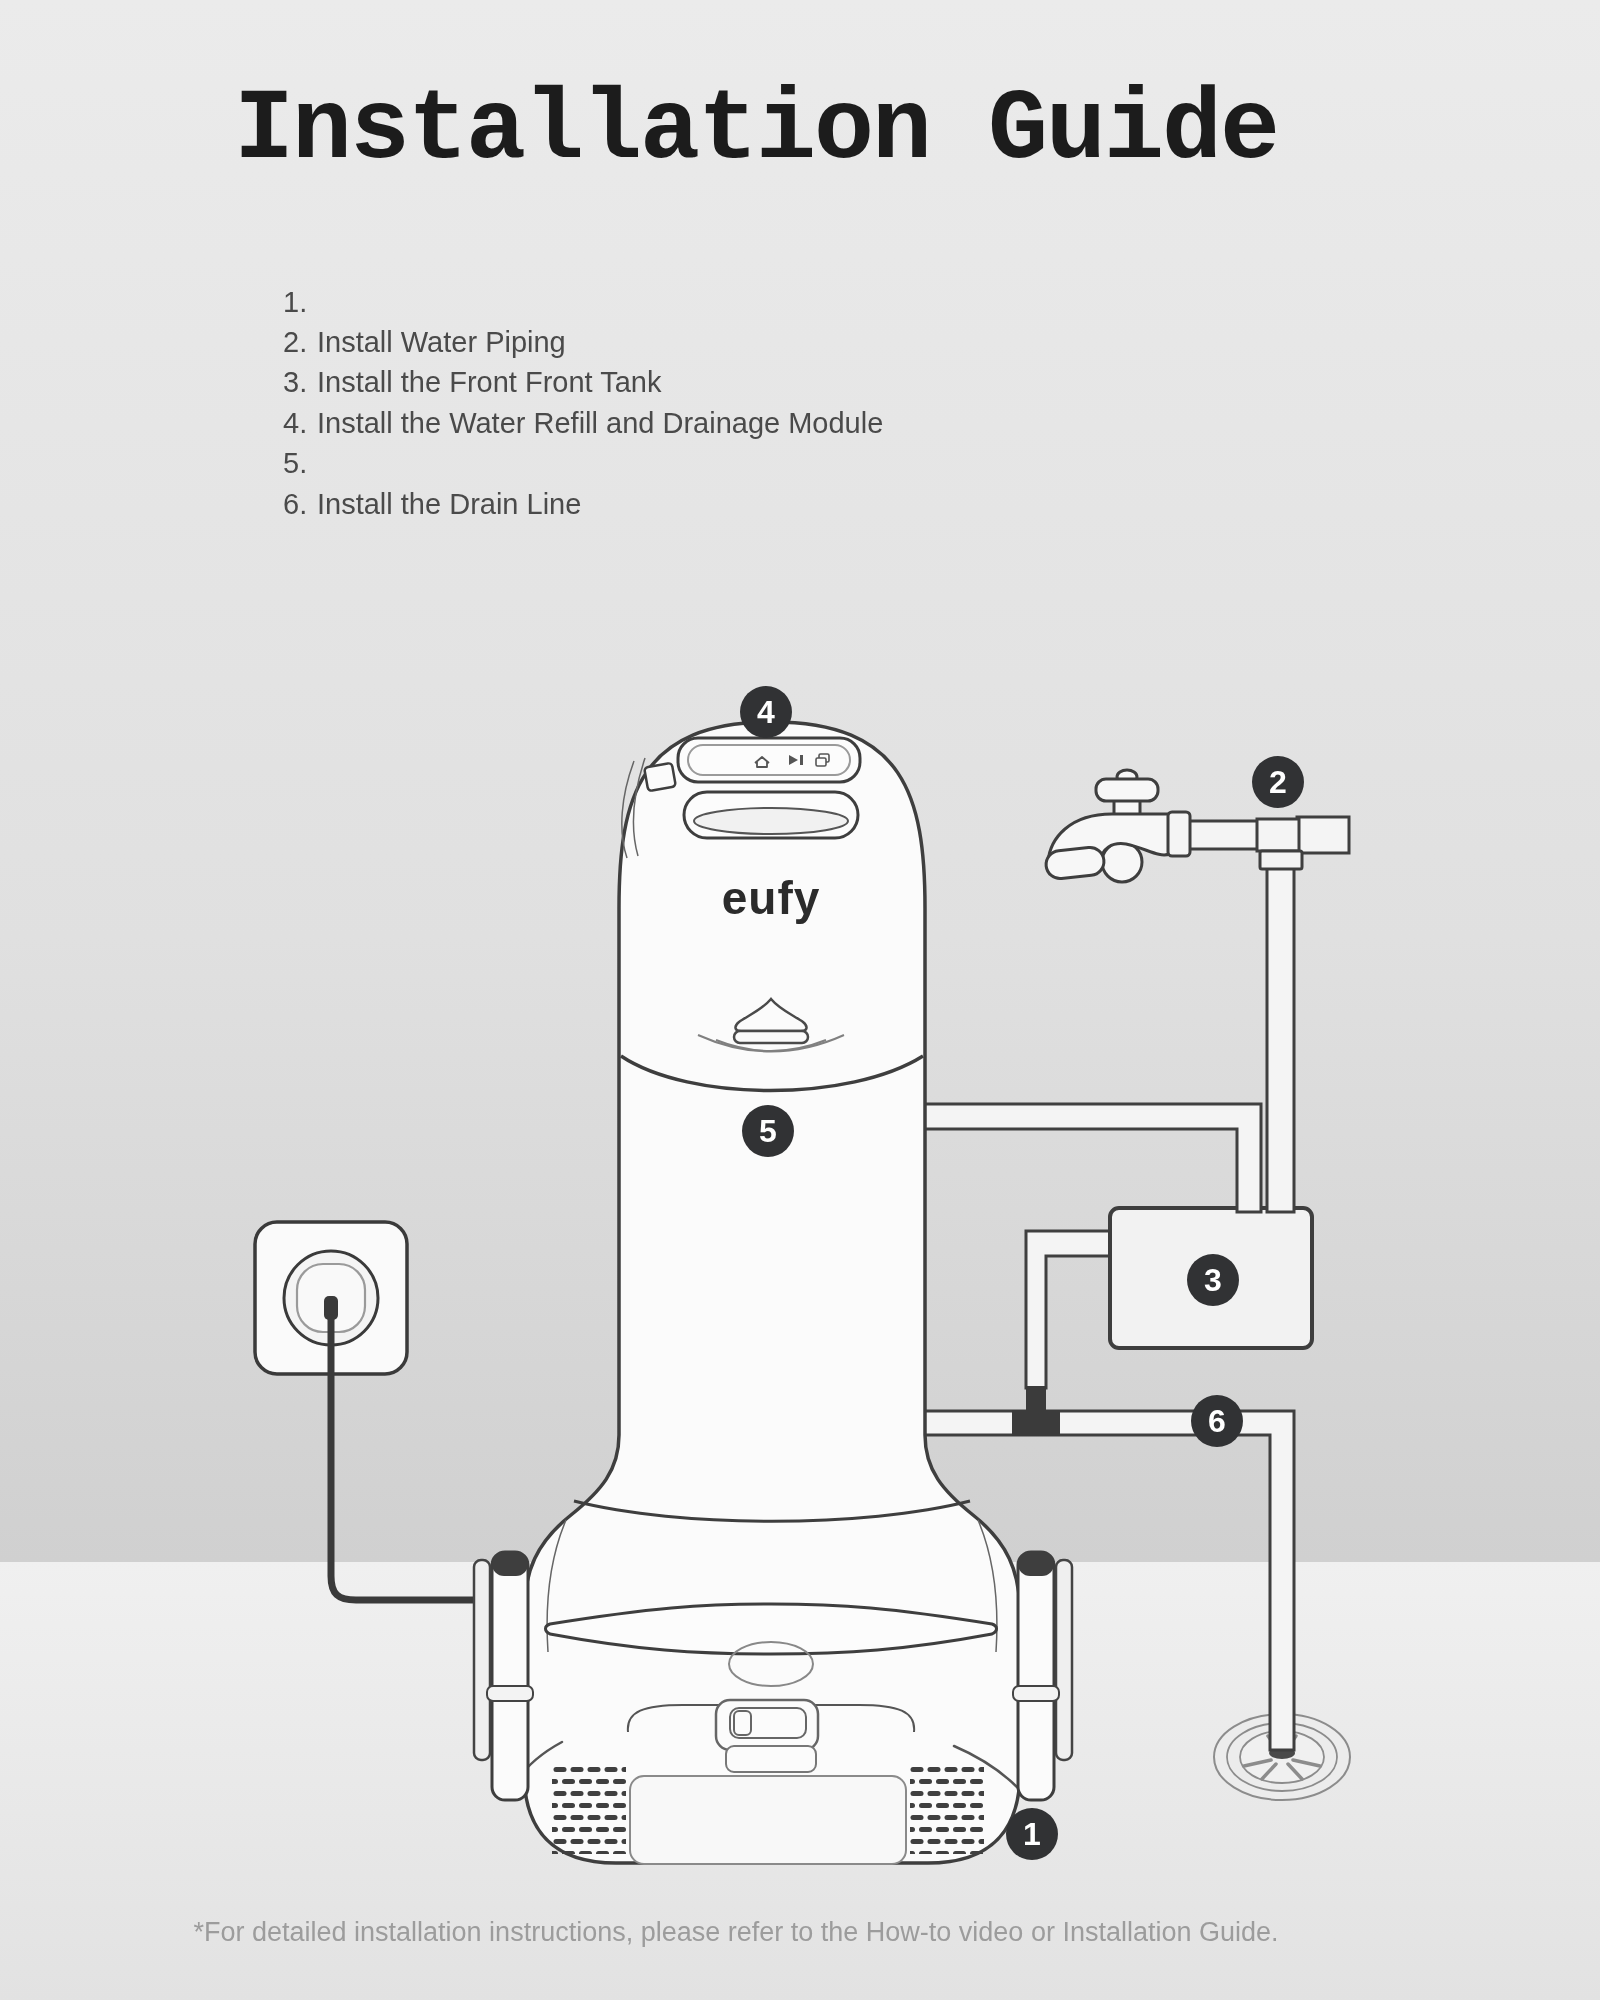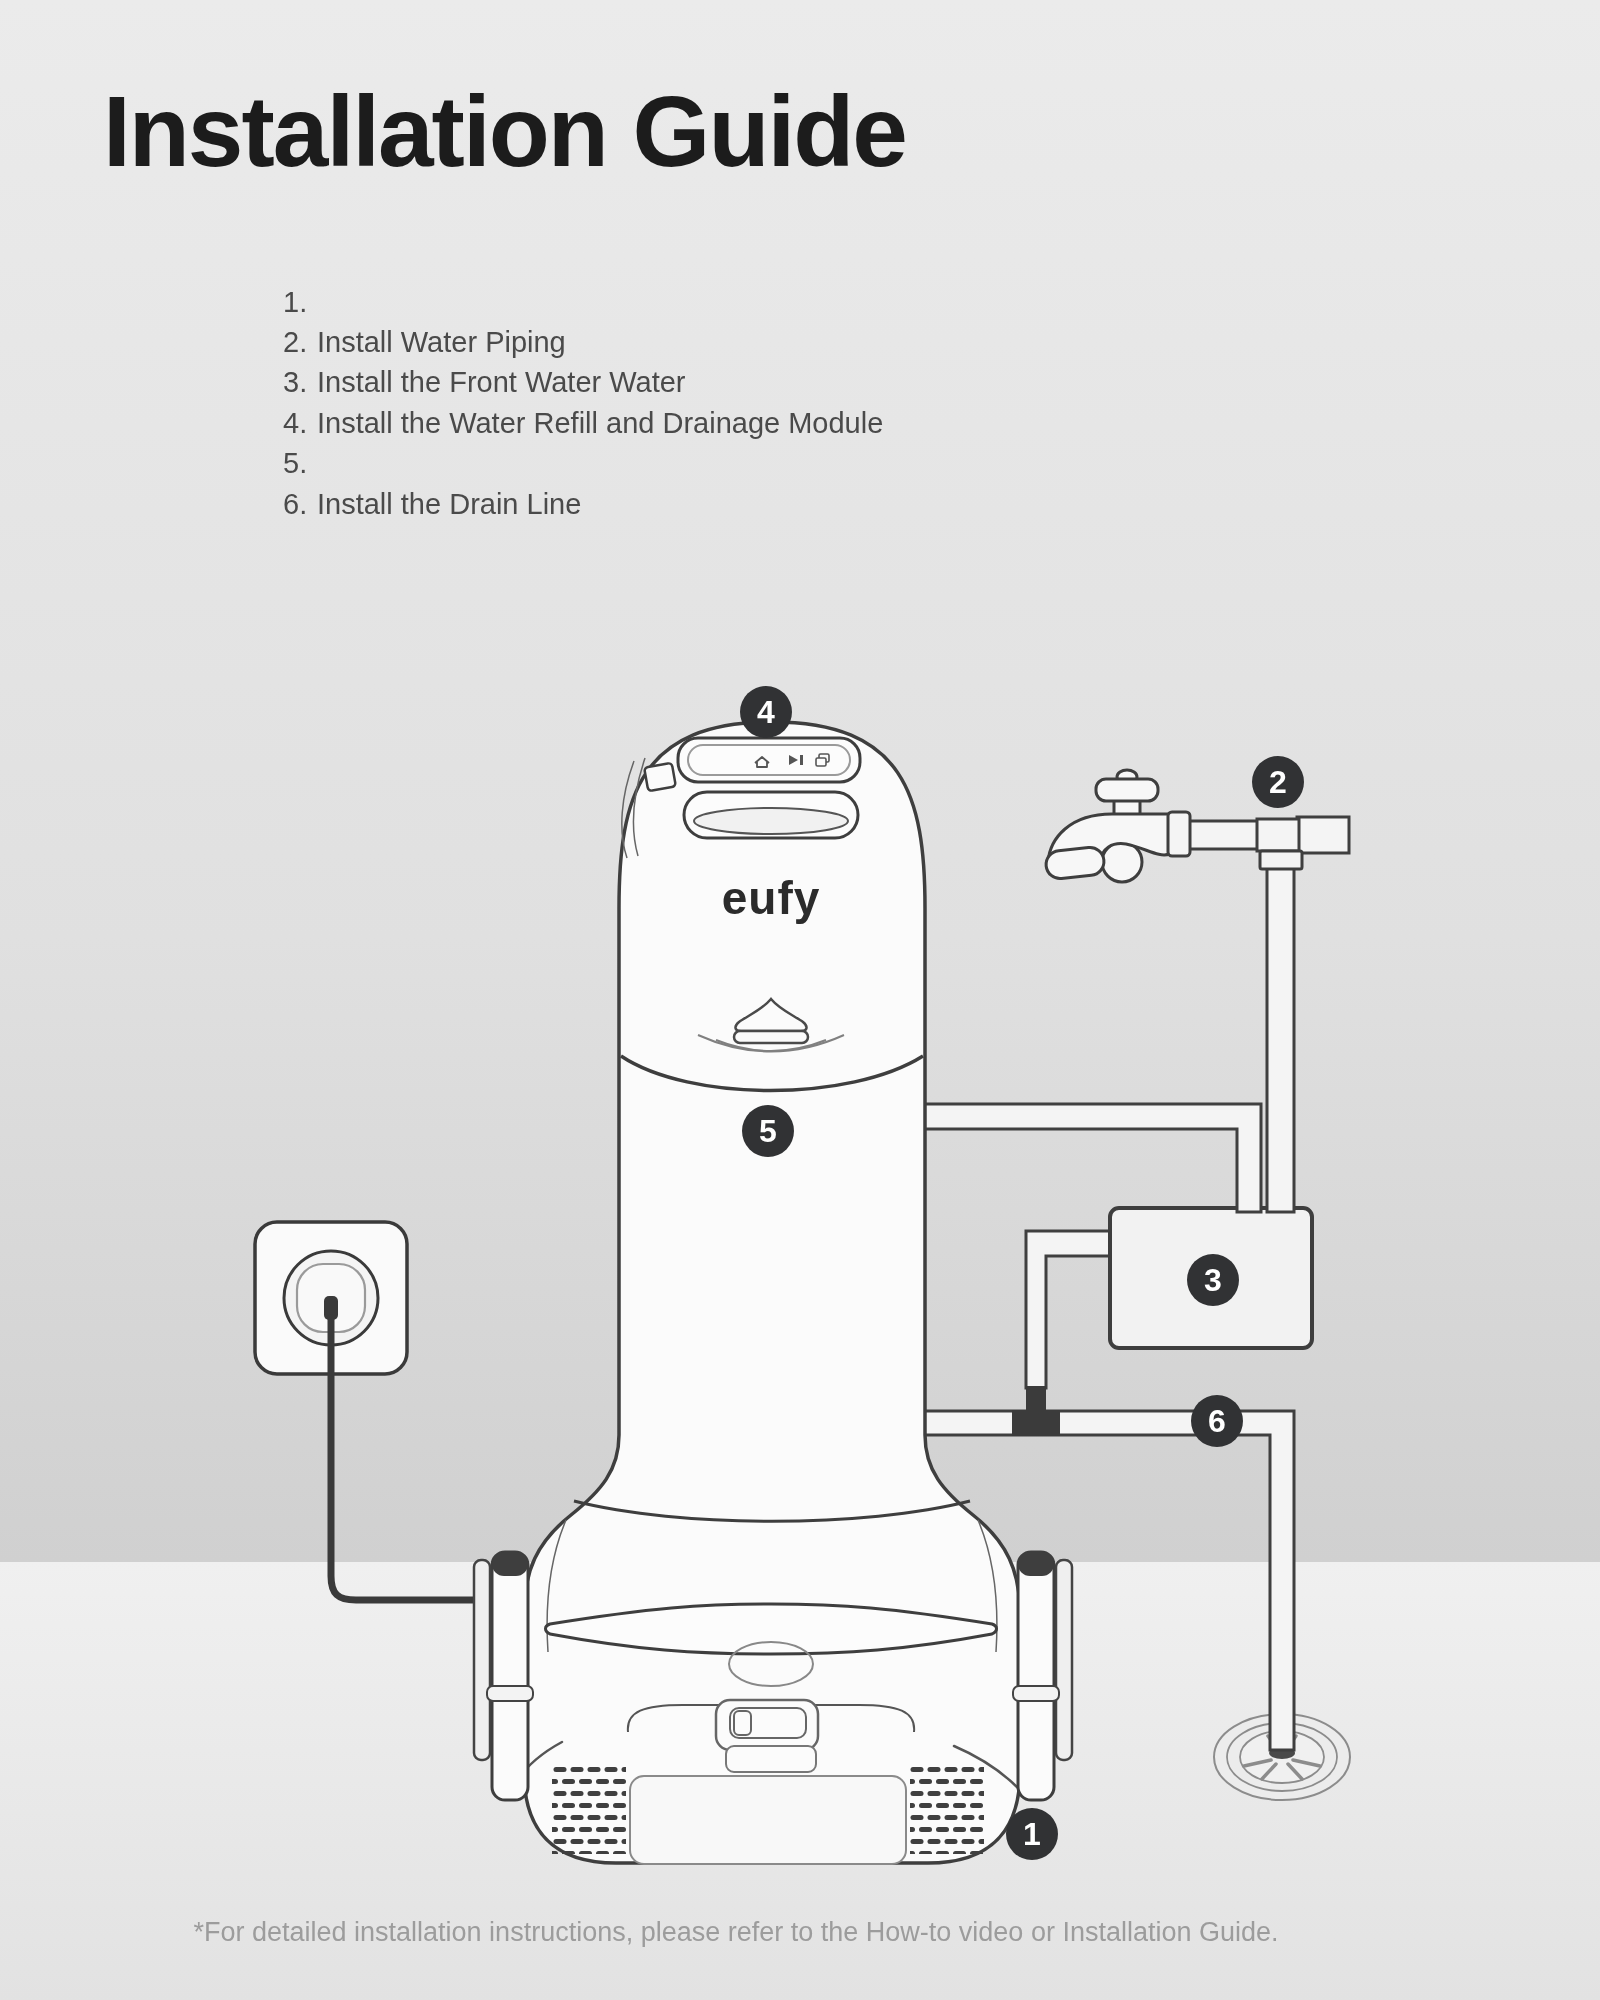--- a/index.html
+++ b/index.html
@@ -8,23 +8,24 @@
     --title_text:#1c1c1c; --step_text:#4a4a4a; --footnote_text:#9c9c9c;
   }
   html,body{margin:0;padding:0;}
   body{
     width:1600px;height:2000px;position:relative;overflow:hidden;
     font-family:"Liberation Sans",sans-serif;background:#e9e9e9;
   }
   .scene{position:absolute;left:0;top:0;}
   .overlay{position:absolute;z-index:5;}
   .page-title{
-    left:103px;top:74px;width:1260px;text-align:left;
+    left:126px;top:74px;width:1260px;text-align:center;
     font-size:100px;font-weight:bold;letter-spacing:-2px;
     color:var(--title_text,#1c1c1c);
+    font-family:Liberation Mono, monospace;
   }
   .steps{left:283px;top:282px;}
   .step-row{display:flex;align-items:center;height:40.4px;
     font-size:29px;color:var(--step_text,#4a4a4a);}
   .step-num{width:34px;flex:0 0 34px;}
   .step-label{white-space:nowrap;}
   .footnote{
     left:0;top:1917px;width:1472px;text-align:center;
     font-size:27px;color:var(--footnote_text,#9c9c9c);
   }
@@ -211,21 +212,21 @@
 <div class="overlay steps">
   <div class="step-row">
     <span class="step-num">1.</span>
   </div>
   <div class="step-row">
     <span class="step-num">2.</span>
     <span class="step-label">Install Water Piping</span>
   </div>
   <div class="step-row">
     <span class="step-num">3.</span>
-    <span class="step-label">Install the Front Water Water</span>
+    <span class="step-label">Install the Front Front Tank</span>
   </div>
   <div class="step-row">
     <span class="step-num">4.</span>
     <span class="step-label">Install the Water Refill and Drainage Module</span>
   </div>
   <div class="step-row">
     <span class="step-num">5.</span>
   </div>
   <div class="step-row">
     <span class="step-num">6.</span>

